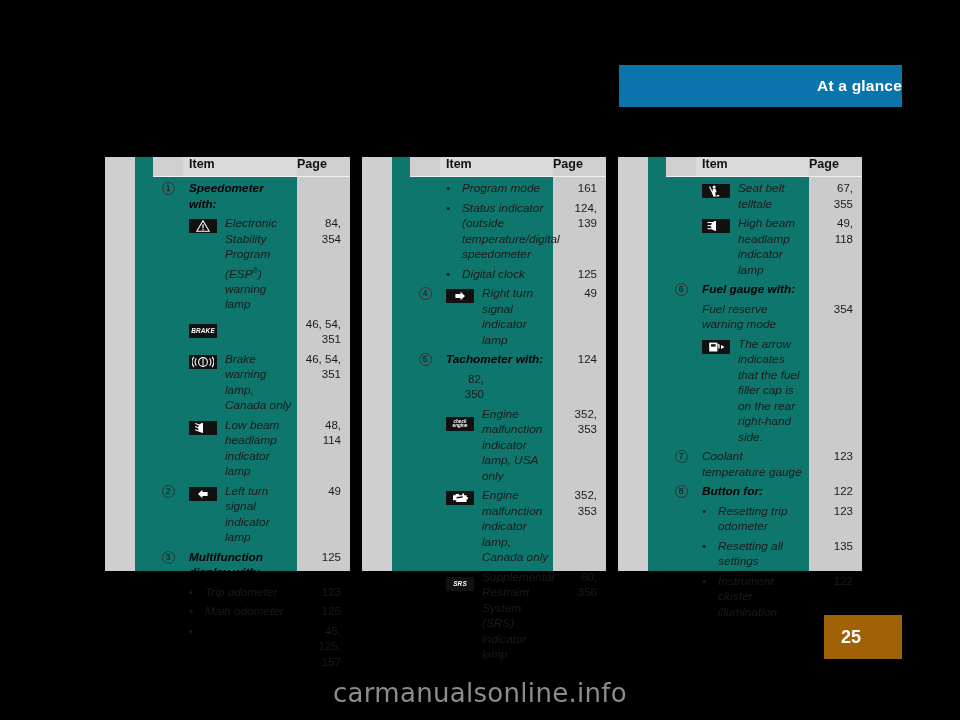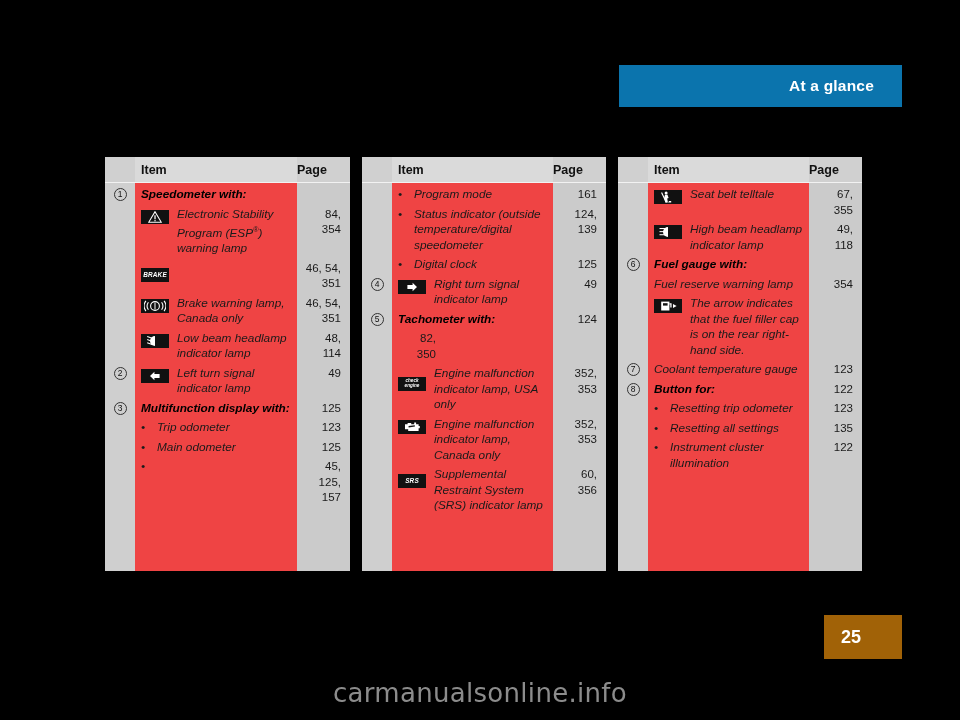--- a/index.html
+++ b/index.html
@@ -18,21 +18,20 @@
     left: 619px; top: 65px;
     width: 283px; height: 42px;
     background: #0b74ad;
     display: flex; align-items: center; justify-content: flex-end;
   }
   #section-header .htitle {
     color: #ffffff;
     font-size: 15.5px;
     font-weight: bold;
     letter-spacing: 0.2px;
-    padding-right: 28px;
     white-space: nowrap;
   }
 
   
   #page-badge {
     position: absolute;
     left: 824px; top: 615px;
     width: 78px; height: 44px;
     background: #a16207;
     color: #ffffff;
@@ -52,23 +51,24 @@
     font-size: 26px;
     letter-spacing: 0.3px;
     font-family: "DejaVu Sans", sans-serif;
   }
 
   
   .tcol {
     position: absolute;
     top: 157px;
     height: 414px;
-    background: #ef4444;
+    background: #0f766e;
     display: flex;
     flex-direction: column;
+    padding-left: 48px;
   }
   #col-1 { left: 105px;  width: 245px; }
   #col-2 { left: 362px;  width: 244px; }
   #col-3 { left: 618px;  width: 244px; }
 
   
   .gutter-bg {
     position: absolute;
     left: 0; top: 0; bottom: 0;
     width: 30px;
@@ -482,21 +482,21 @@
           <span class="num">6</span>
         </div>
         <div class="itemcell">
           <div class="txt bold">Fuel gauge with:</div>
         </div>
         <div class="pagecell"></div>
       </div>
       <div class="trow">
         <div class="gutter"></div>
         <div class="itemcell">
-          <div class="txt">Fuel reserve warning lamp</div>
+          <div class="txt">Fuel reserve warning mode</div>
         </div>
         <div class="pagecell">354</div>
       </div>
       <div class="trow">
         <div class="gutter"></div>
         <div class="itemcell">
           <div class="icon-slot"><span class="badge ">
               <svg width="22" height="12" viewBox="0 0 22 12">
                 <rect x="4.2" y="1.6" width="8.2" height="8.9" fill="#fff"></rect>
                 <rect x="6.0" y="3.2" width="4.6" height="2.4" fill="#111"></rect>

